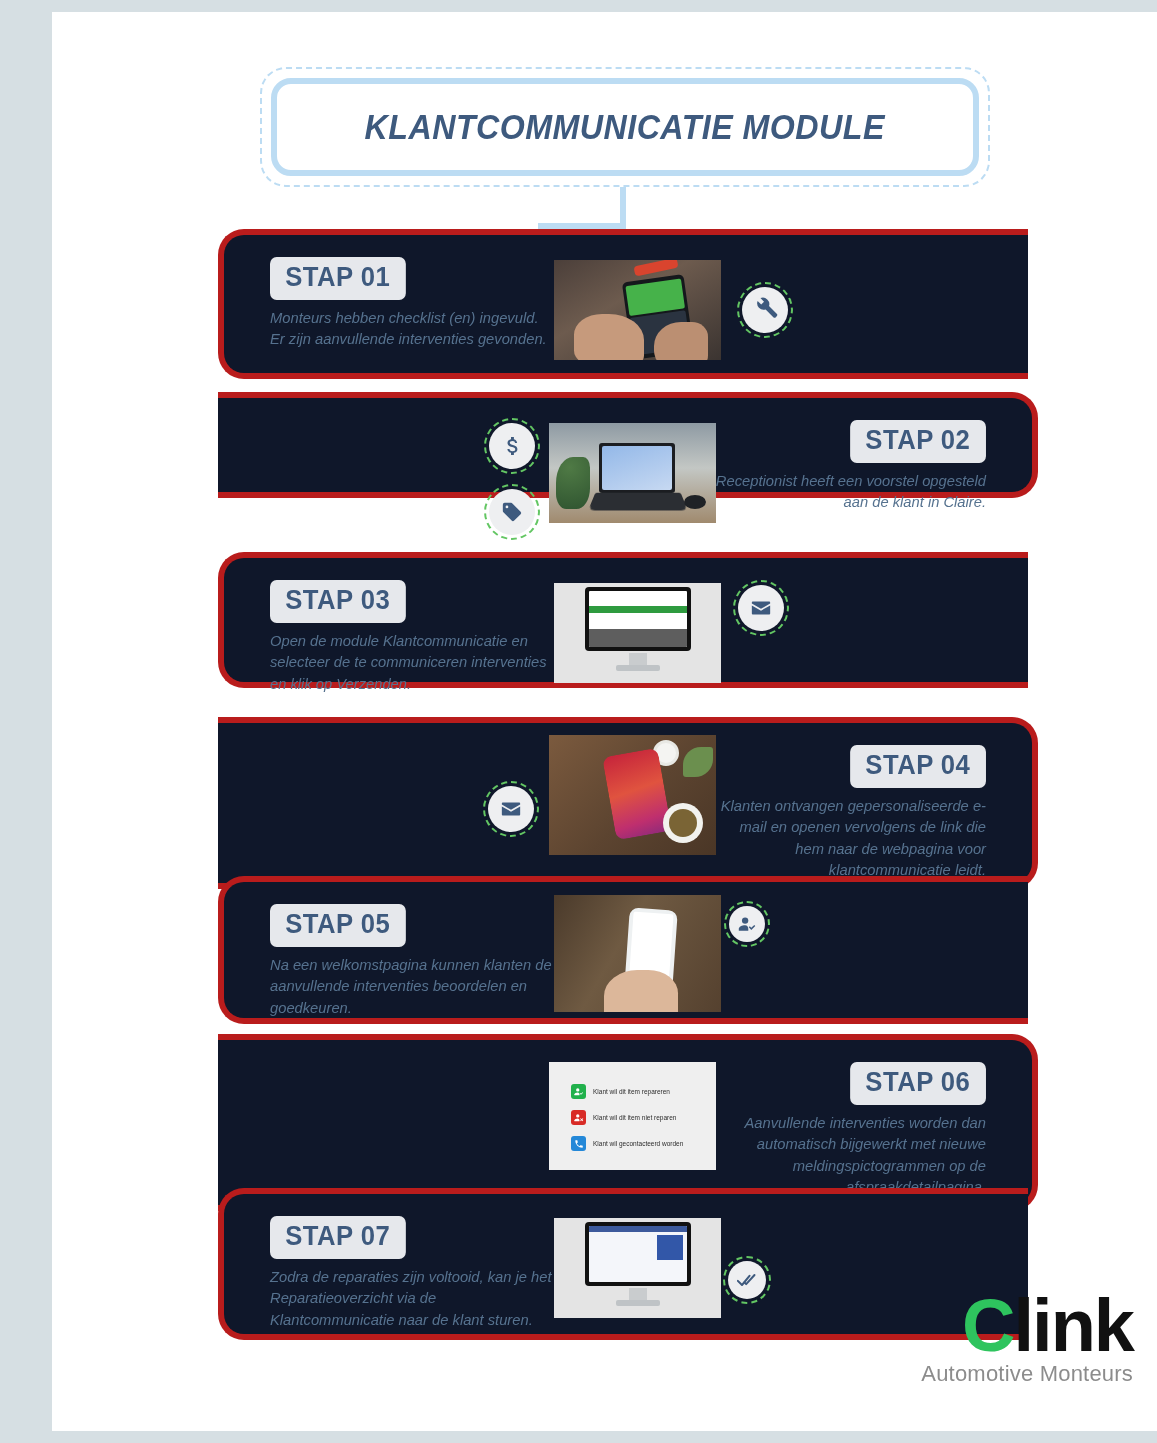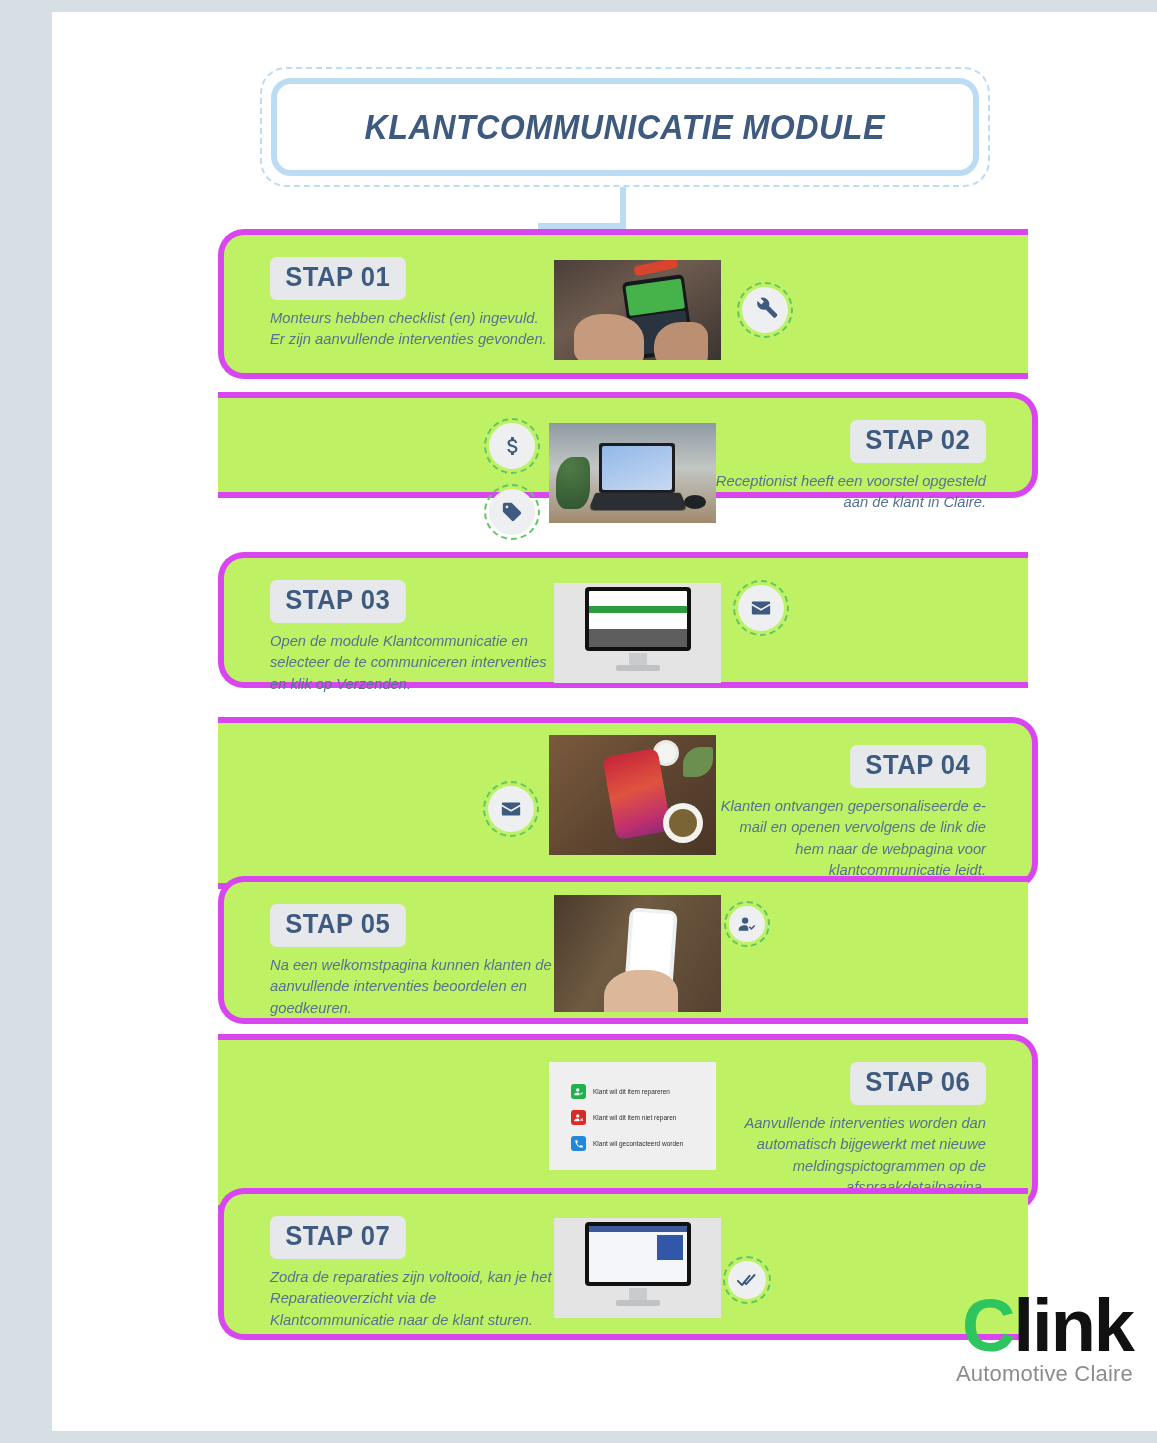--- a/index.html
+++ b/index.html
@@ -58,22 +58,22 @@
   .stem-elbow {
     position: absolute;
     left: 486px; top: 211px;
     width: 88px; height: 6px;
     background: #bcdcf3;
   }
 
   
   .card {
     position: absolute;
-    border: 6px solid #d946ef;
-    background: #bef264;
+    border: 6px solid #b91c1c;
+    background: #0f172a;
     text-decoration: underline;
   }
   
   .card.odd  { left: 166px;  width: 810px; border-right: none;  border-radius: 26px 0 0 26px; }
   .card.even { left: 166px;  width: 820px; border-left: none;   border-radius: 0 26px 26px 0; }
 
   .card-inner {
     position: relative;
     width: 100%; height: 100%;
   }
@@ -383,16 +383,16 @@
         <svg width="20" height="20" viewBox="0 0 24 24" fill="none" stroke="#3e5a7e" stroke-width="2.4" stroke-linecap="round" stroke-linejoin="round">
           <polyline points="1,13 6,18 15,7"></polyline>
           <polyline points="9,15 11,17 21,6"></polyline>
         </svg>
       </div>
     </div>
   </div>
 
   <div class="logo">
     <div class="logo-main"><span class="c">C</span><span>link</span></div>
-    <div class="logo-sub">Automotive Claire</div>
+    <div class="logo-sub">Automotive Monteurs</div>
   </div>
 
 </div>
 
 </body></html>

